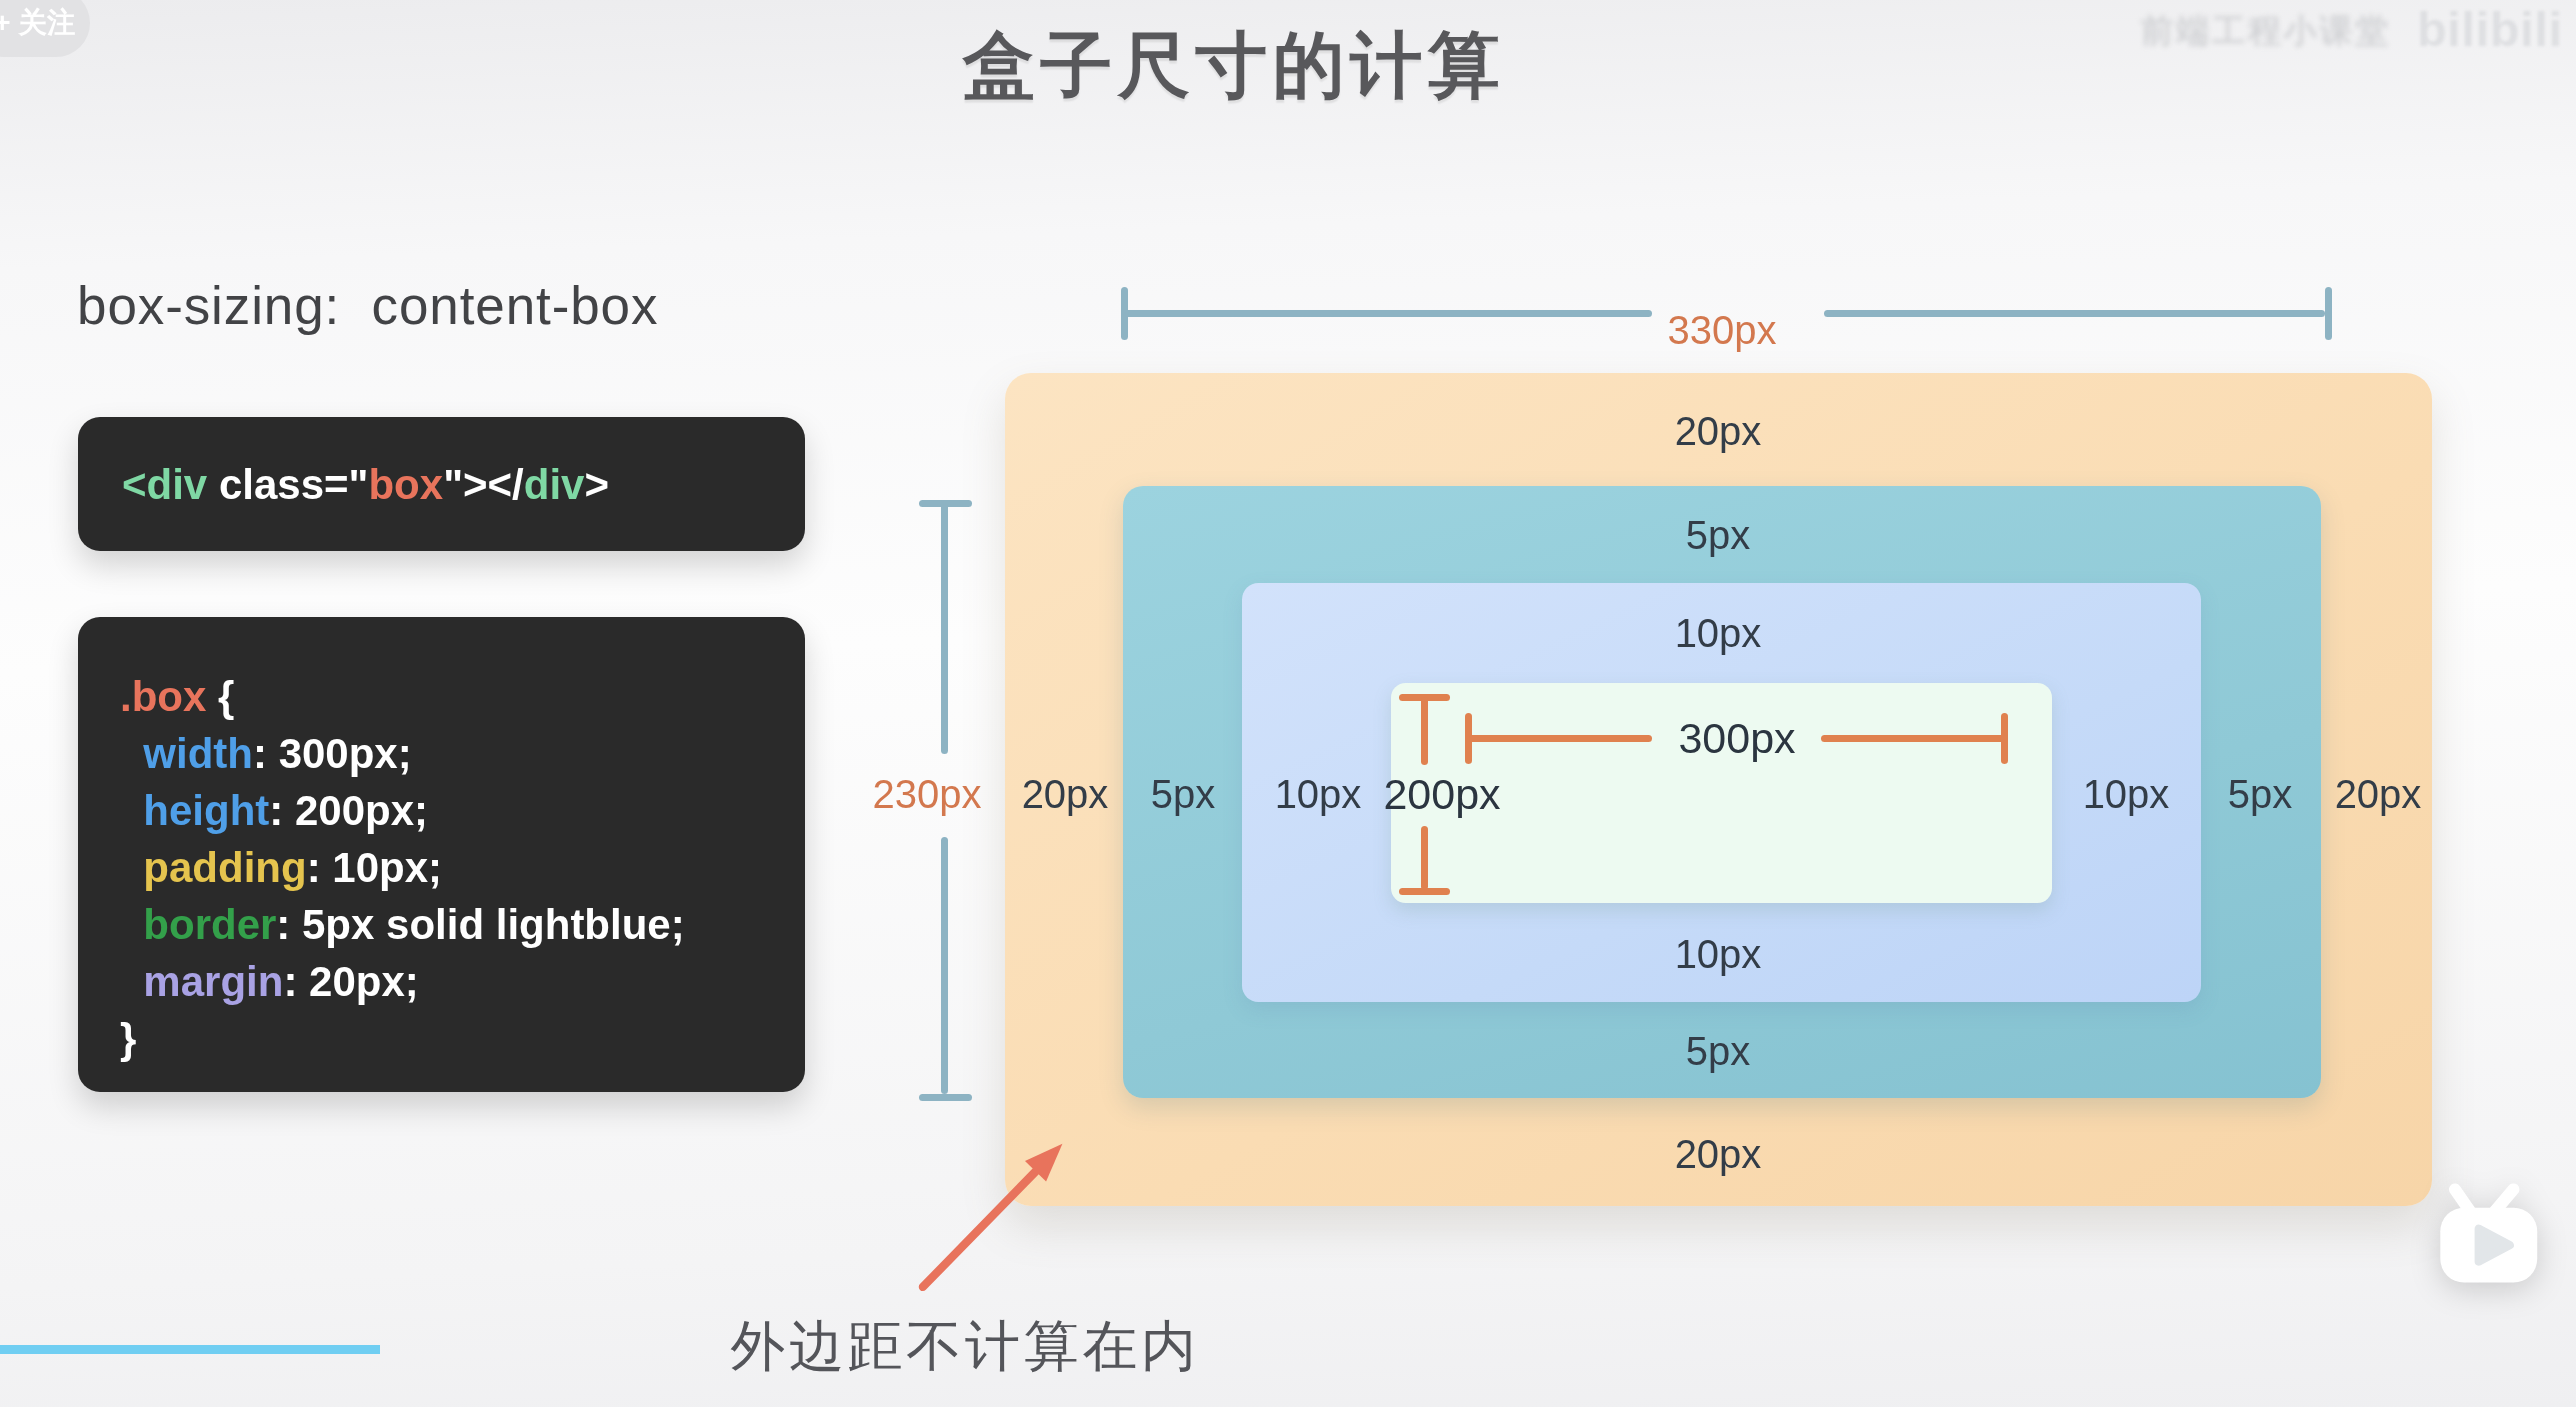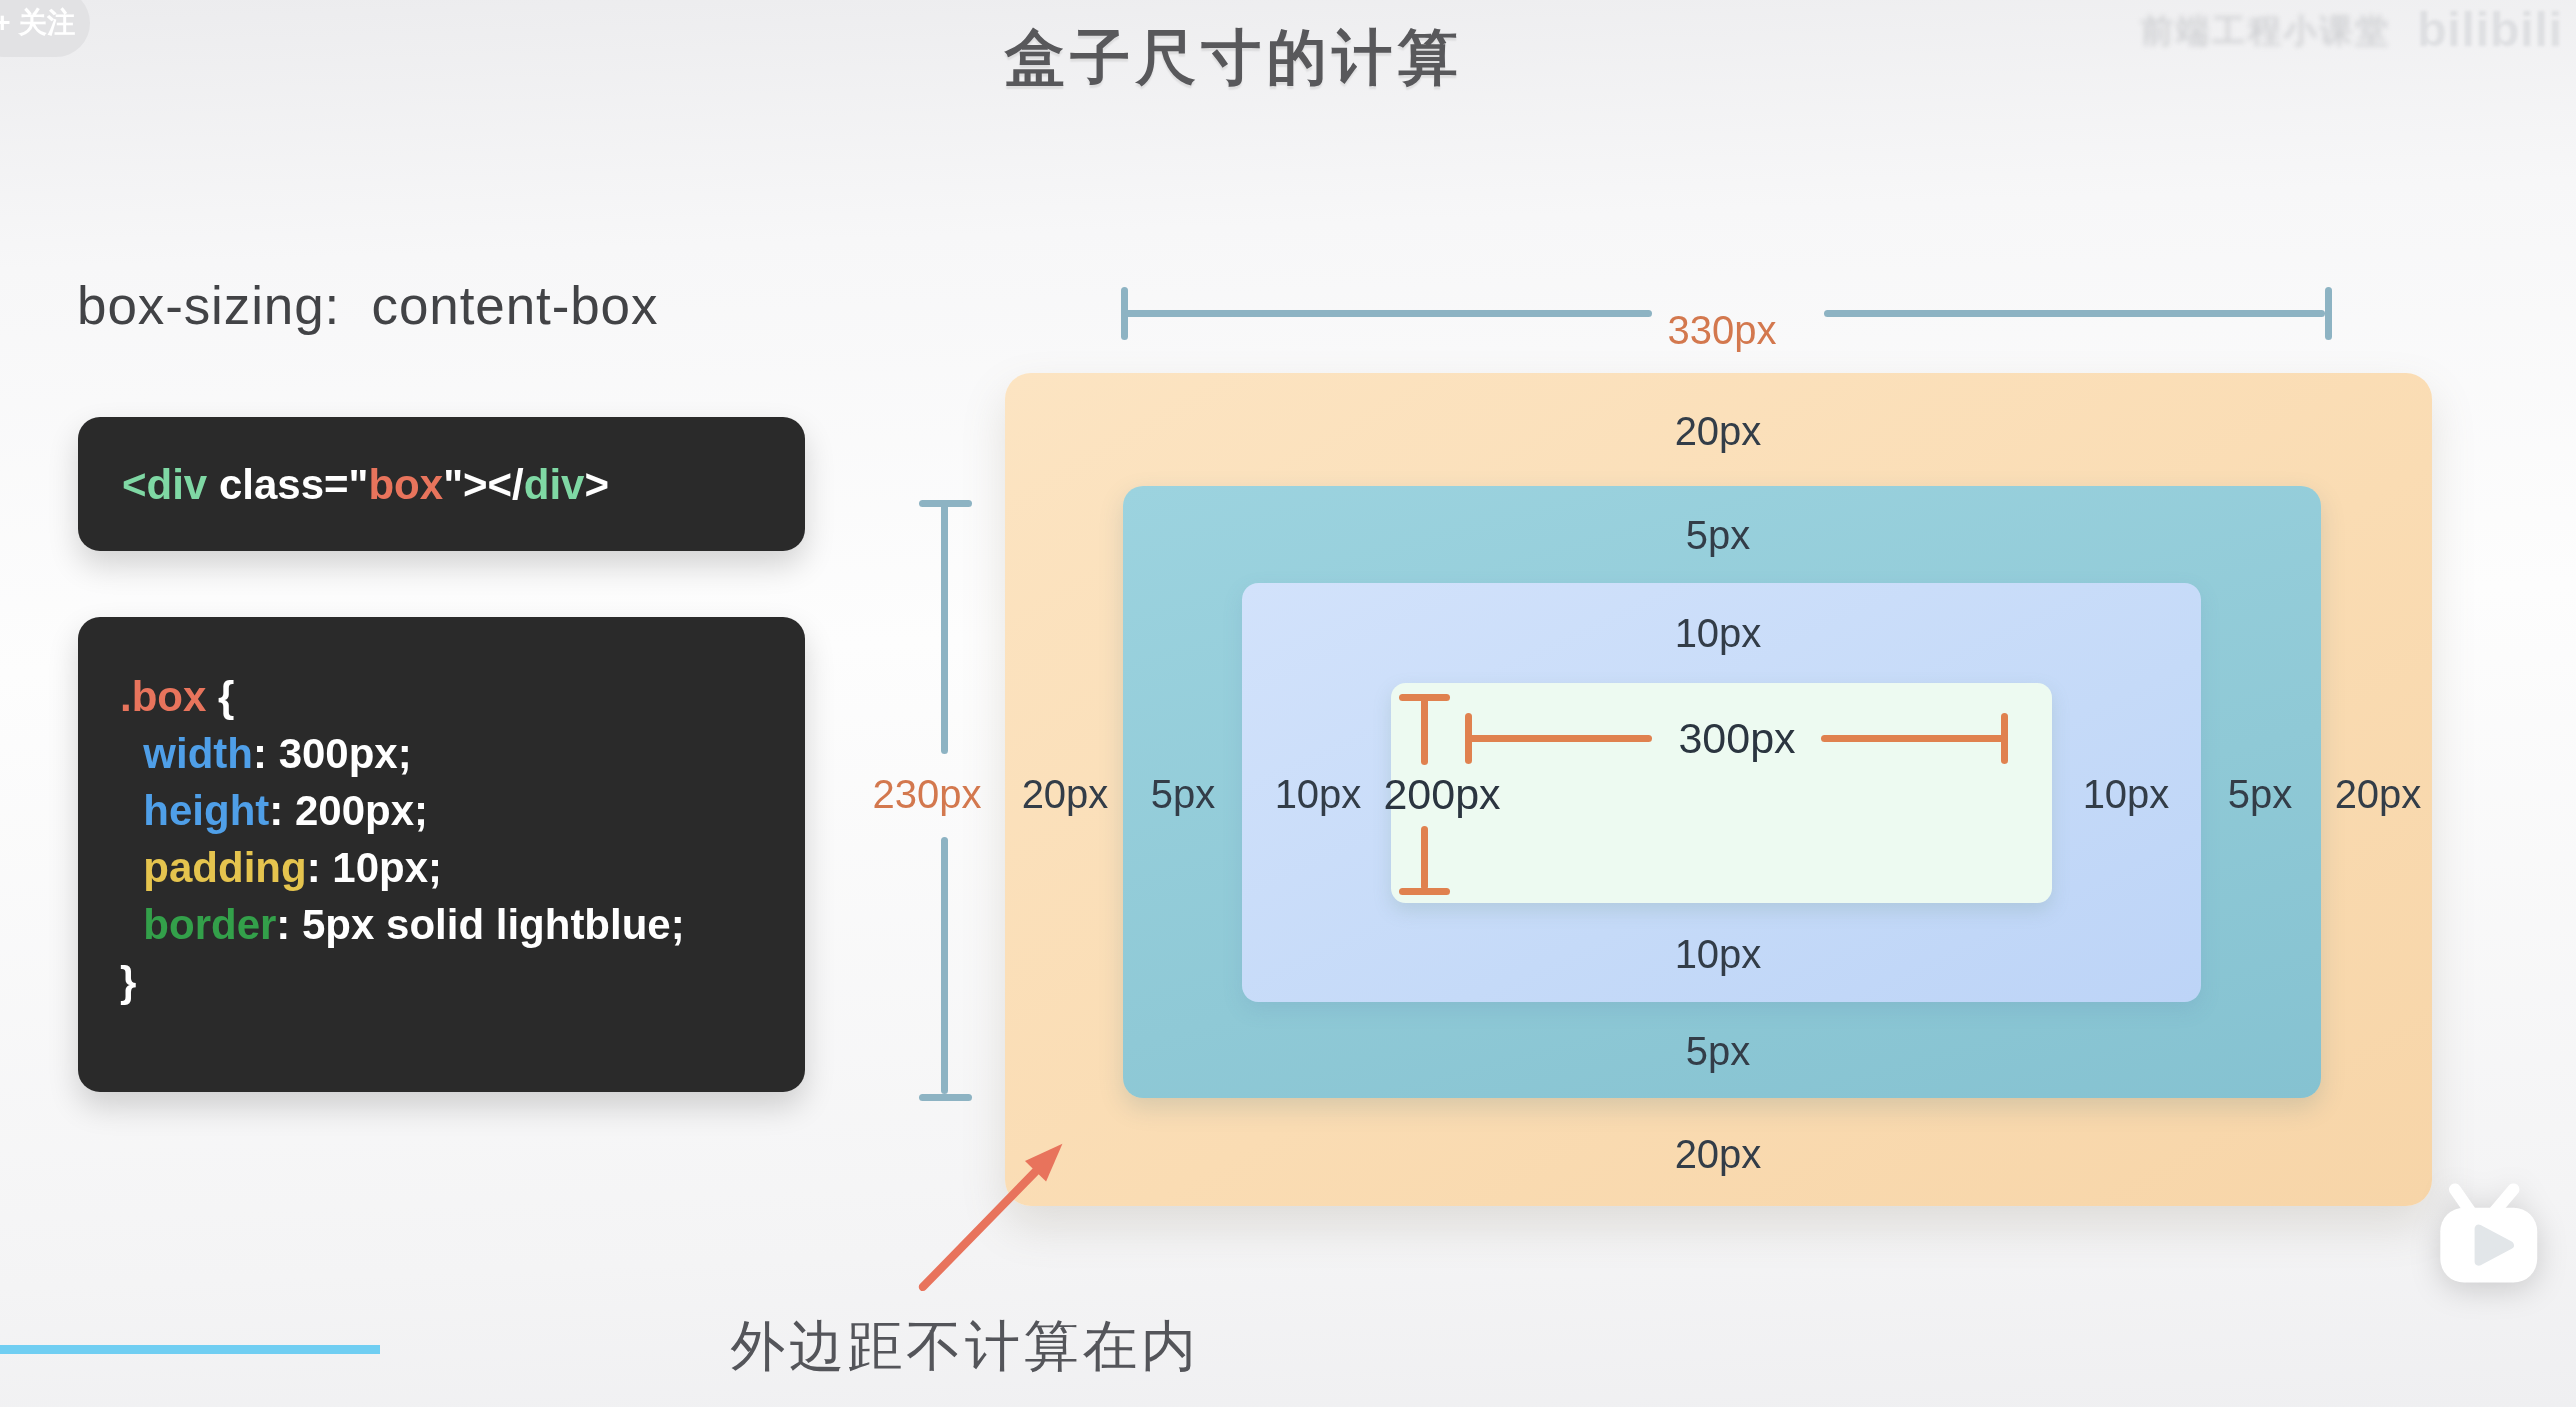--- a/index.html
+++ b/index.html
@@ -26,21 +26,21 @@
     filter:blur(2.8px);font-weight:bold;padding-top:7.3px;
   }
   .watermark .wm-brand{
     font-size:48px;font-weight:bold;color:rgba(200,202,207,.45);
     filter:blur(1.8px);letter-spacing:0.9px;
   }
 
   
   .page-title{
     left:1234px;top:18.3px;transform:translateX(-50%);
-    font-size:60px;font-weight:bold;color:#58585b;letter-spacing:5.5px;
+    font-size:72px;font-weight:bold;color:#58585b;letter-spacing:5.5px;
     text-shadow:0 2.8px 1.8px rgba(0,0,0,0.08);white-space:nowrap;
   }
 
   
   .mode-label{
     left:77px;top:275px;font-size:53px;color:#424346;letter-spacing:0.9px;
     white-space:pre;
   }
   .code-card{
     background:#2a2a2a;border-radius:22px;
@@ -135,20 +135,21 @@
     </div>
 </div>
 
 <div class="abs code-card code-two">
   <div>
       <div class="code-line"><span class="tok-sel">.box</span><span class="tok-w"> {</span></div>
       <div class="code-line"><span class="tok-w">  </span><span class="tok-blue">width</span><span class="tok-w">: 300px;</span></div>
       <div class="code-line"><span class="tok-w">  </span><span class="tok-blue">height</span><span class="tok-w">: 200px;</span></div>
       <div class="code-line"><span class="tok-w">  </span><span class="tok-yellow">padding</span><span class="tok-w">: 10px;</span></div>
       <div class="code-line"><span class="tok-w">  </span><span class="tok-green">border</span><span class="tok-w">: 5px solid lightblue;</span></div>
+      <div class="code-line"><span class="tok-w">  </span><span class="tok-purple">margin</span><span class="tok-w">: 20px;</span></div>
       <div class="code-line"><span class="tok-w">}</span></div>
     </div>
 </div>
 
 <div class="abs margin-box"></div>
 <div class="abs border-box"></div>
 <div class="abs padding-box"></div>
 <div class="abs content-box"></div>
 
 <div class="abs steel h-cap" style="left:1121px;top:287px;"></div>

